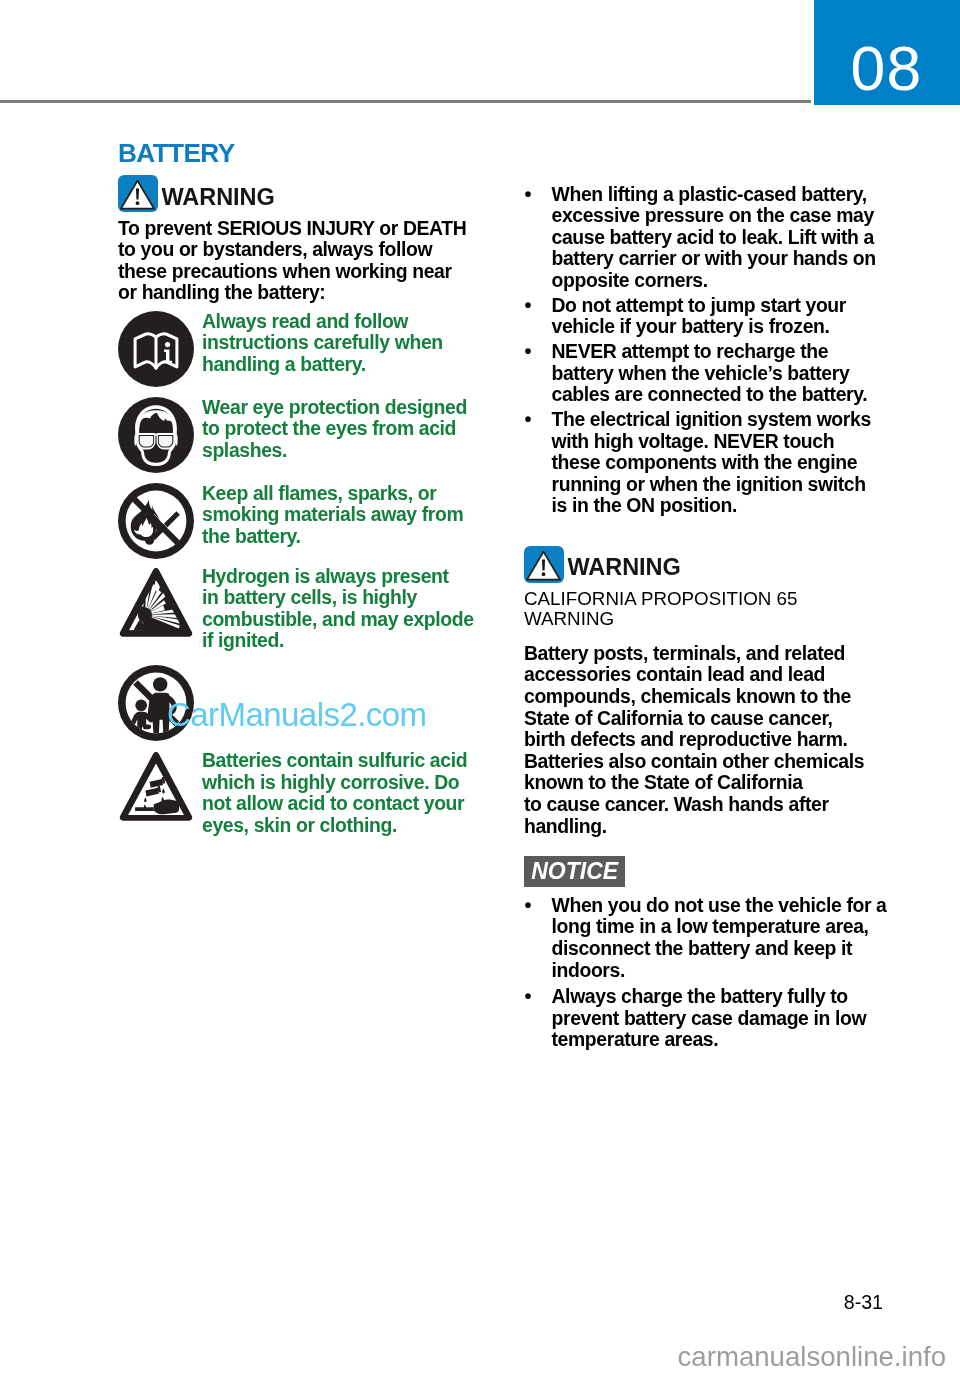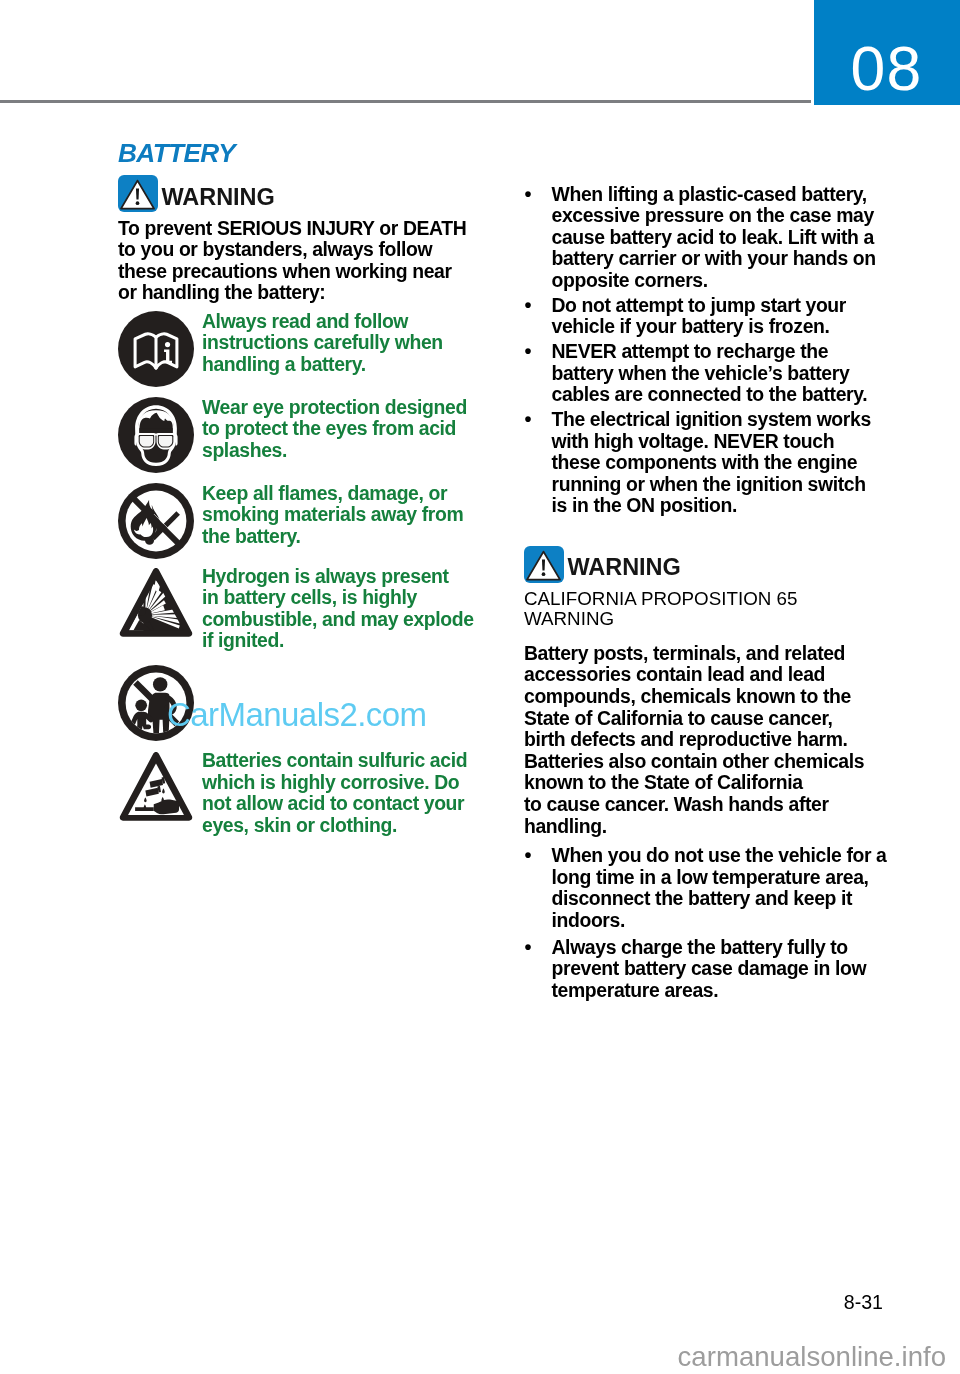--- a/index.html
+++ b/index.html
@@ -9,21 +9,21 @@
   
   .hdr-rule{position:absolute;left:0;top:99.8px;width:811px;height:3.4px;background:#7c7e81;}
   .chapter-tab{position:absolute;left:814px;top:0;width:146px;height:105px;background:#0080c6;padding-left:47px;}
   .chapter-tab span{position:absolute;left:36.5px;top:47.2px;color:#fff;
       font-size:62.5px;font-weight:400;letter-spacing:1.2px;line-height:42.5px;}
 
   
   .colL{position:absolute;left:118px;top:140px;width:392px;}
   .colR{position:absolute;left:524px;top:178px;width:380px;}
 
-  .sec-title{color:#0d7cc0;font-size:26.2px;font-weight:bold;letter-spacing:-0.6px;line-height:1;margin:0;font-style:italic;}
+  .sec-title{color:#0d7cc0;font-size:26.2px;font-weight:bold;letter-spacing:-0.6px;line-height:1;margin:0;}
 
   .warn-head{display:flex;align-items:center;margin:0;}
   .warn-badge{width:39.5px;height:37px;border-radius:6px;background:#0d80c4;position:relative;flex:none;}
   .warn-label{font-size:23.5px;font-weight:bold;letter-spacing:-0.05px;color:#161616;line-height:1;margin-left:4px;position:relative;top:3.7px;}
 
   .body-txt{font-size:19.4px;font-weight:bold;line-height:21.6px;color:#000;margin:0;letter-spacing:-0.38px;white-space:pre-line;}
 
   .picto{position:relative;min-height:76px;}
   .picto .ico{position:absolute;left:0;top:0;width:76px;height:76px;}
   .picto .txt{font-size:19.4px;font-weight:bold;line-height:21.6px;color:#15803d;margin-left:84px;letter-spacing:-0.38px;white-space:pre-line;}
@@ -114,21 +114,21 @@
               <g fill="#231f1e">
                 <path d="M43.5 70.5 L76.8 37.2 L81.5 41.9 L48.2 75.2 Z"></path>
                 <circle cx="41.5" cy="75.5" r="5.9"></circle>
                 <path d="M41 22 C41 22 40.2 29 43.2 32.9 C44.4 34.5 45.5 35.2 45.5 35.2 C45.5 35.2 44 31 44.6 28.8 C44.6 28.8 46.2 34.6 49.8 39.6 C53.3 44.6 56.3 50.1 55.8 57 C55.3 62.5 52.2 67 48.7 69.2 C51.3 64.4 50.1 58.8 50.1 58.8 C50.1 58.8 50.8 66.8 45 72.3 C39.2 77.8 27.5 77.1 21.4 70.1 C15.3 63.2 16 53.6 18.8 48.4 C21.6 43.2 29.1 39.2 33.4 33.8 C37.7 28.5 41 22 41 22 Z"></path>
               </g>
               <path d="M37.6 46 C37.6 46 39.4 49.6 40.2 52.5 C40.6 54 40.6 55.5 40.6 55.5 L43 52.6 C43 52.6 44.6 56 44.2 59.6 C44.2 59.6 45.4 58.2 45.8 57.2 C45.8 57.2 46.9 61.5 45.6 65.4 C44.3 69.2 40.8 71.5 36.4 71.1 C31.8 70.7 28 67.1 27.6 62.4 C27.2 58 29.5 54.8 31.4 53 L32.3 57.2 C32.3 57.2 33.4 54 34.6 51.8 C35.8 49.6 37.6 46 37.6 46 Z" fill="#fff"></path>
               <path d="M28.2 61.5 C28.2 61.5 25.8 63.2 24.1 63 C22.4 62.8 21 61.3 21 61.3 C21 61.3 21.7 65.2 24.9 66.9 C28.1 68.6 31.3 67.2 31.3 67.2 Z" fill="#fff"></path>
               <path d="M47 40.8 L78.2 72" stroke="#fff" stroke-width="1.1" fill="none"></path>
               <path d="M16.2 21.8 L21.8 16.2 L84.2 78.6 L78.6 84.2 Z" fill="#231f1e"></path>
             </svg></div>
-          <div class="txt">Keep all flames, damage, or
+          <div class="txt">Keep all flames, sparks, or
 smoking materials away from
 the battery.</div>
         </div>
         <div class="picto" style="margin-top: 7px;">
           <div class="ico"><svg viewBox="0 0 100 100" width="100%" height="100%">
               <g transform="translate(0,-3.080) scale(1,1.1044)">
                 <defs>
                   <clipPath id="extri">
                     <path d="M50 19 L86.5 80 L13.5 80 Z"></path>
                   </clipPath>
@@ -244,20 +244,23 @@
     <p class="body-txt" style="margin-top:13px">Battery posts, terminals, and related
 accessories contain lead and lead
 compounds, chemicals known to the
 State of California to cause cancer,
 birth defects and reproductive harm.
 Batteries also contain other chemicals
 known to the State of California
 to cause cancer. Wash hands after
 handling.</p>
 
+    <div style="margin-top:19px">
+      <span class="notice-badge">NOTICE</span>
+    </div>
     <ul class="bullets" id="nbullets" style="margin-top:8px">
         <li style="margin-top: 0px;"><span class="bul">•</span>When you do not use the vehicle for a
 long time in a low temperature area,
 disconnect the battery and keep it
 indoors.</li>
         <li style="margin-top: 5px;"><span class="bul">•</span>Always charge the battery fully to
 prevent battery case damage in low
 temperature areas.</li>
       </ul>
   </div>

